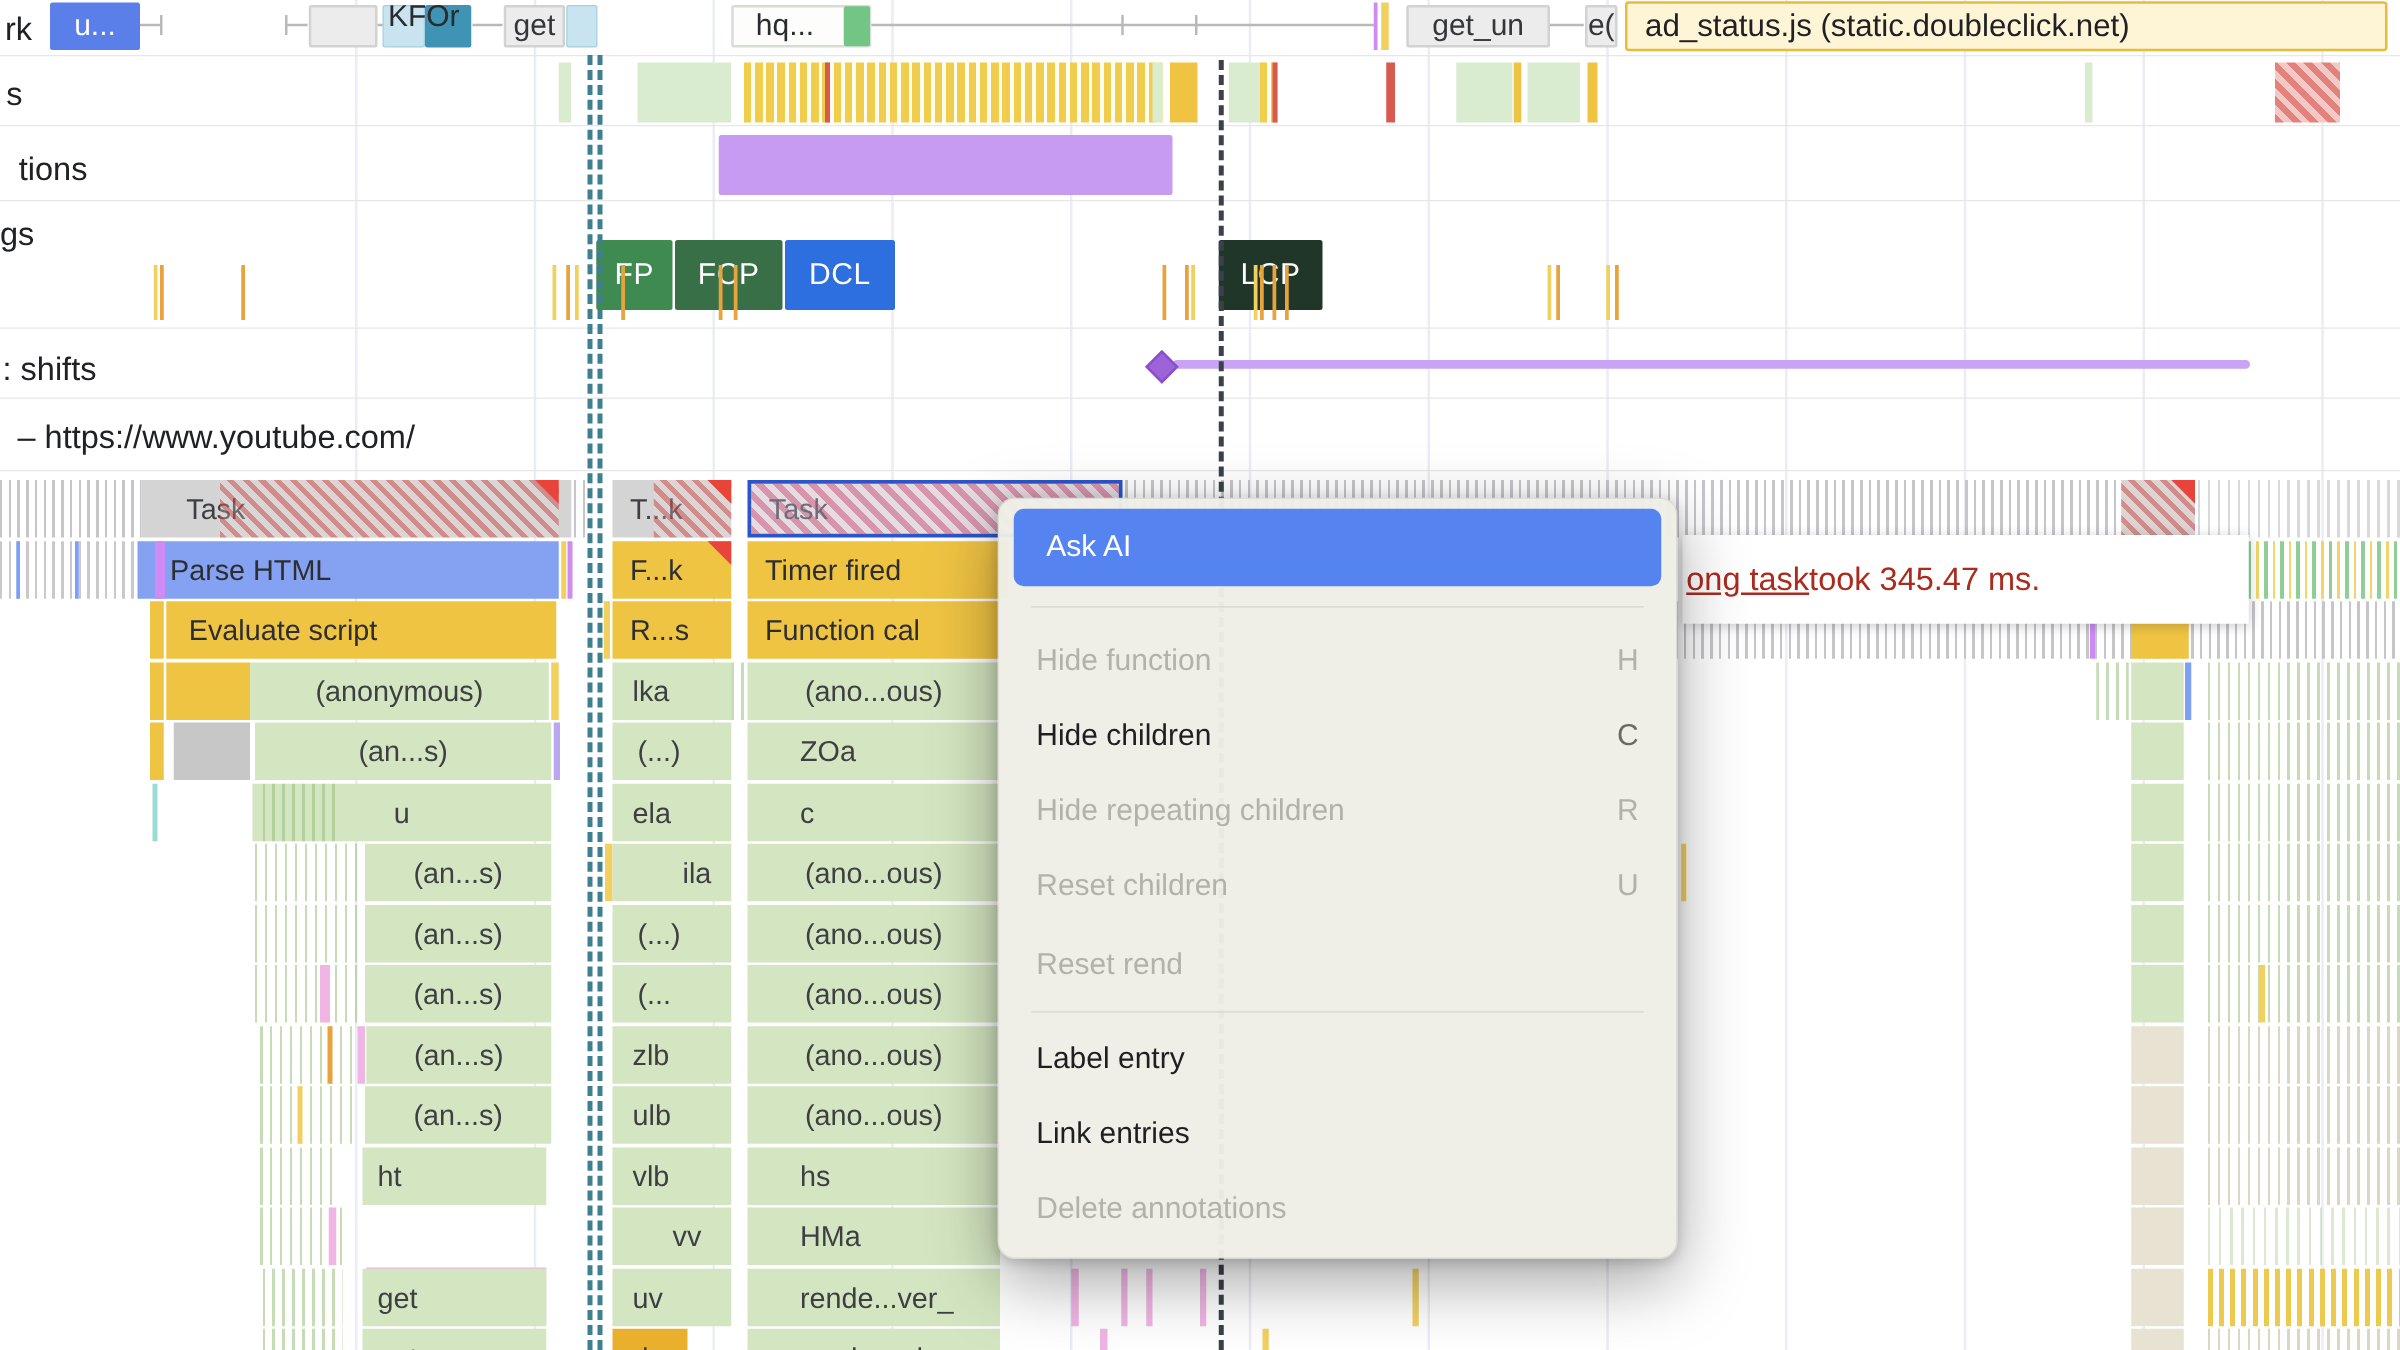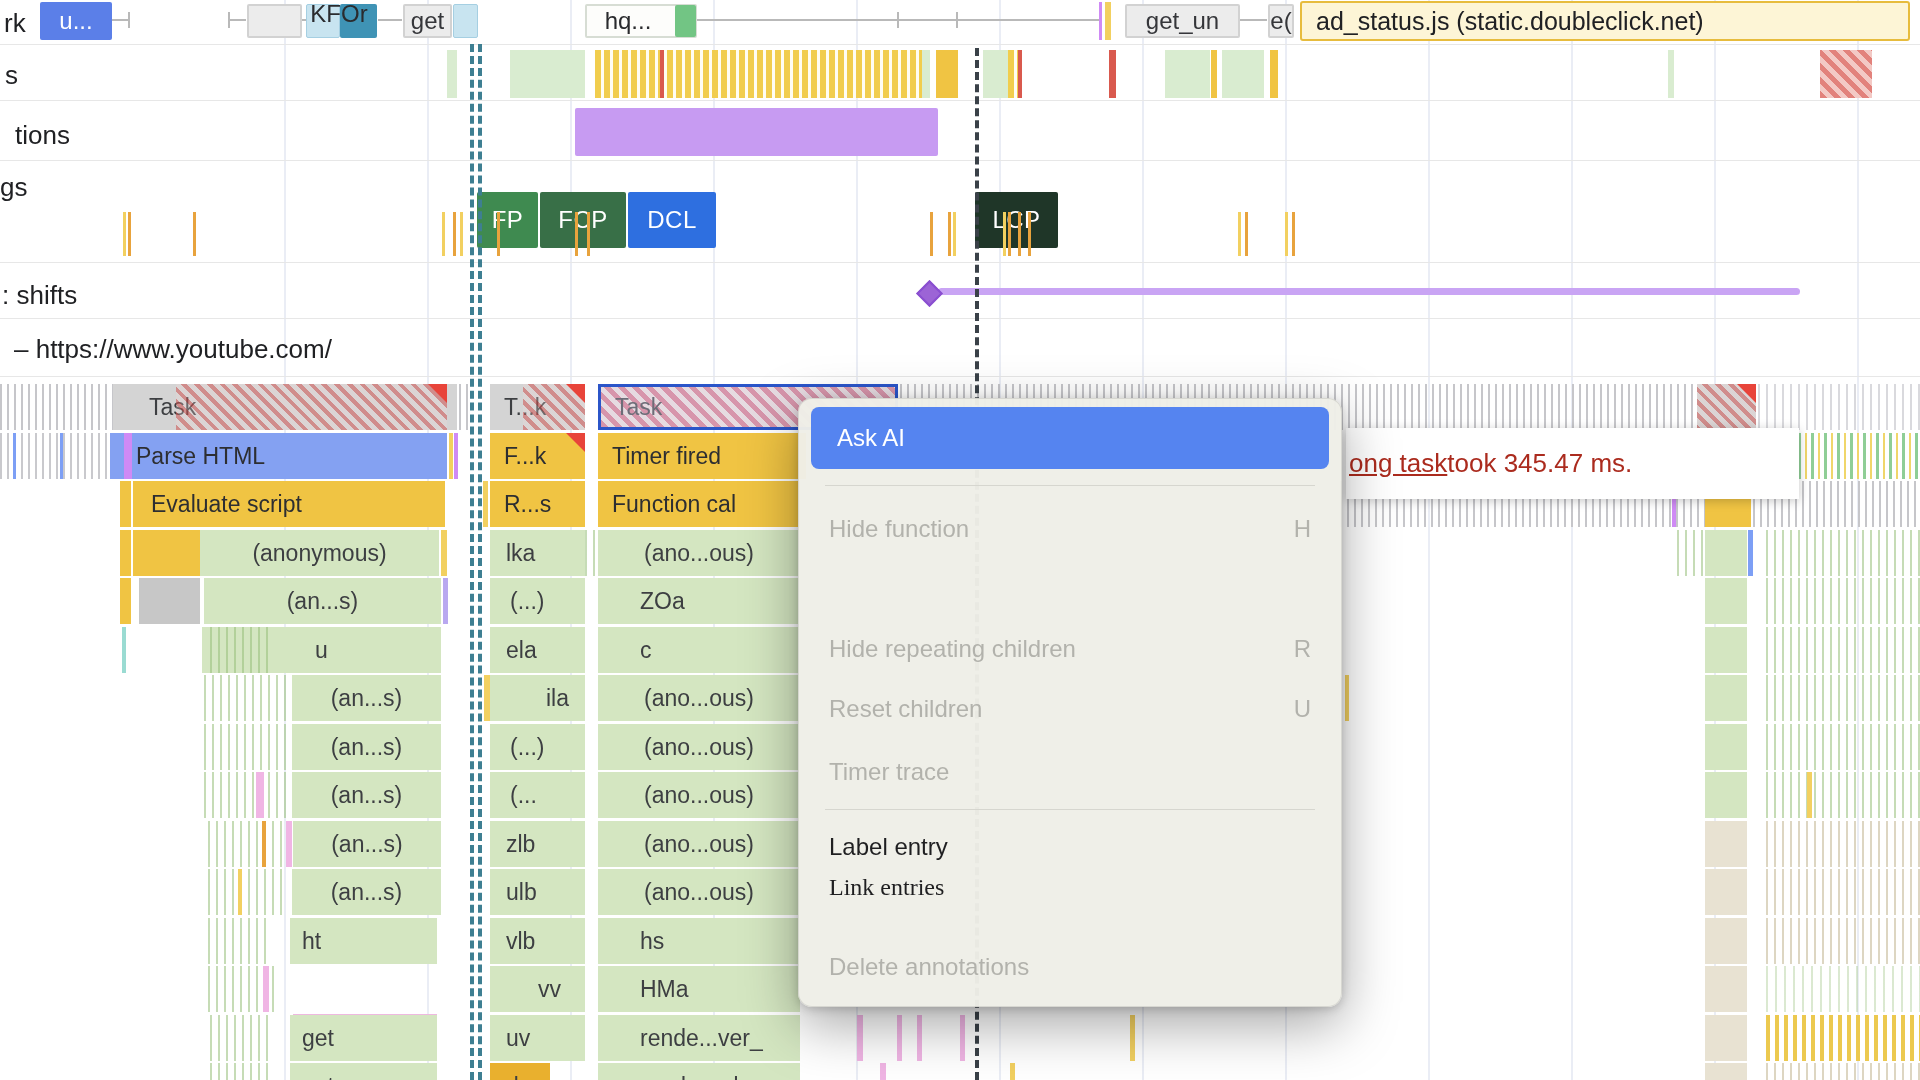--- a/index.html
+++ b/index.html
@@ -440,34 +440,38 @@
   <div id="ctx-menu" style="left: 798px; top: 398px; width: 542px; height: 607px;">
       <div class="msep" style="top: 86px;"></div>
       <div class="msep" style="top: 410px;"></div>
       <div class="mi primary" style="top: 8px; height: 62px;">
         <span>Ask AI</span>
       </div>
       <div class="mi disabled" style="top: 100px;">
         <span>Hide function</span>
         <span class="sc">H</span>
       </div>
+      <div class="mi" style="top: 160px;">
+        <span>Hide children</span>
+        <span class="sc">C</span>
+      </div>
       <div class="mi disabled" style="top: 220px;">
         <span>Hide repeating children</span>
         <span class="sc">R</span>
       </div>
       <div class="mi disabled" style="top: 280px;">
         <span>Reset children</span>
         <span class="sc">U</span>
       </div>
       <div class="mi disabled" style="top: 343px;">
-        <span>Timer trace</span>
+        <span>Reset rend</span>
       </div>
       <div class="mi" style="top: 419px; height: 58px;">
         <span>Label entry</span>
       </div>
-      <div class="mi" style="top: 459px; height: 58px; font-family: Liberation Serif, serif;">
+      <div class="mi" style="top: 479px; height: 58px;">
         <span>Link entries</span>
       </div>
       <div class="mi disabled" style="top: 539px; height: 58px;">
         <span>Delete annotations</span>
       </div>
     </div>
 </div>
 
 </body></html>

